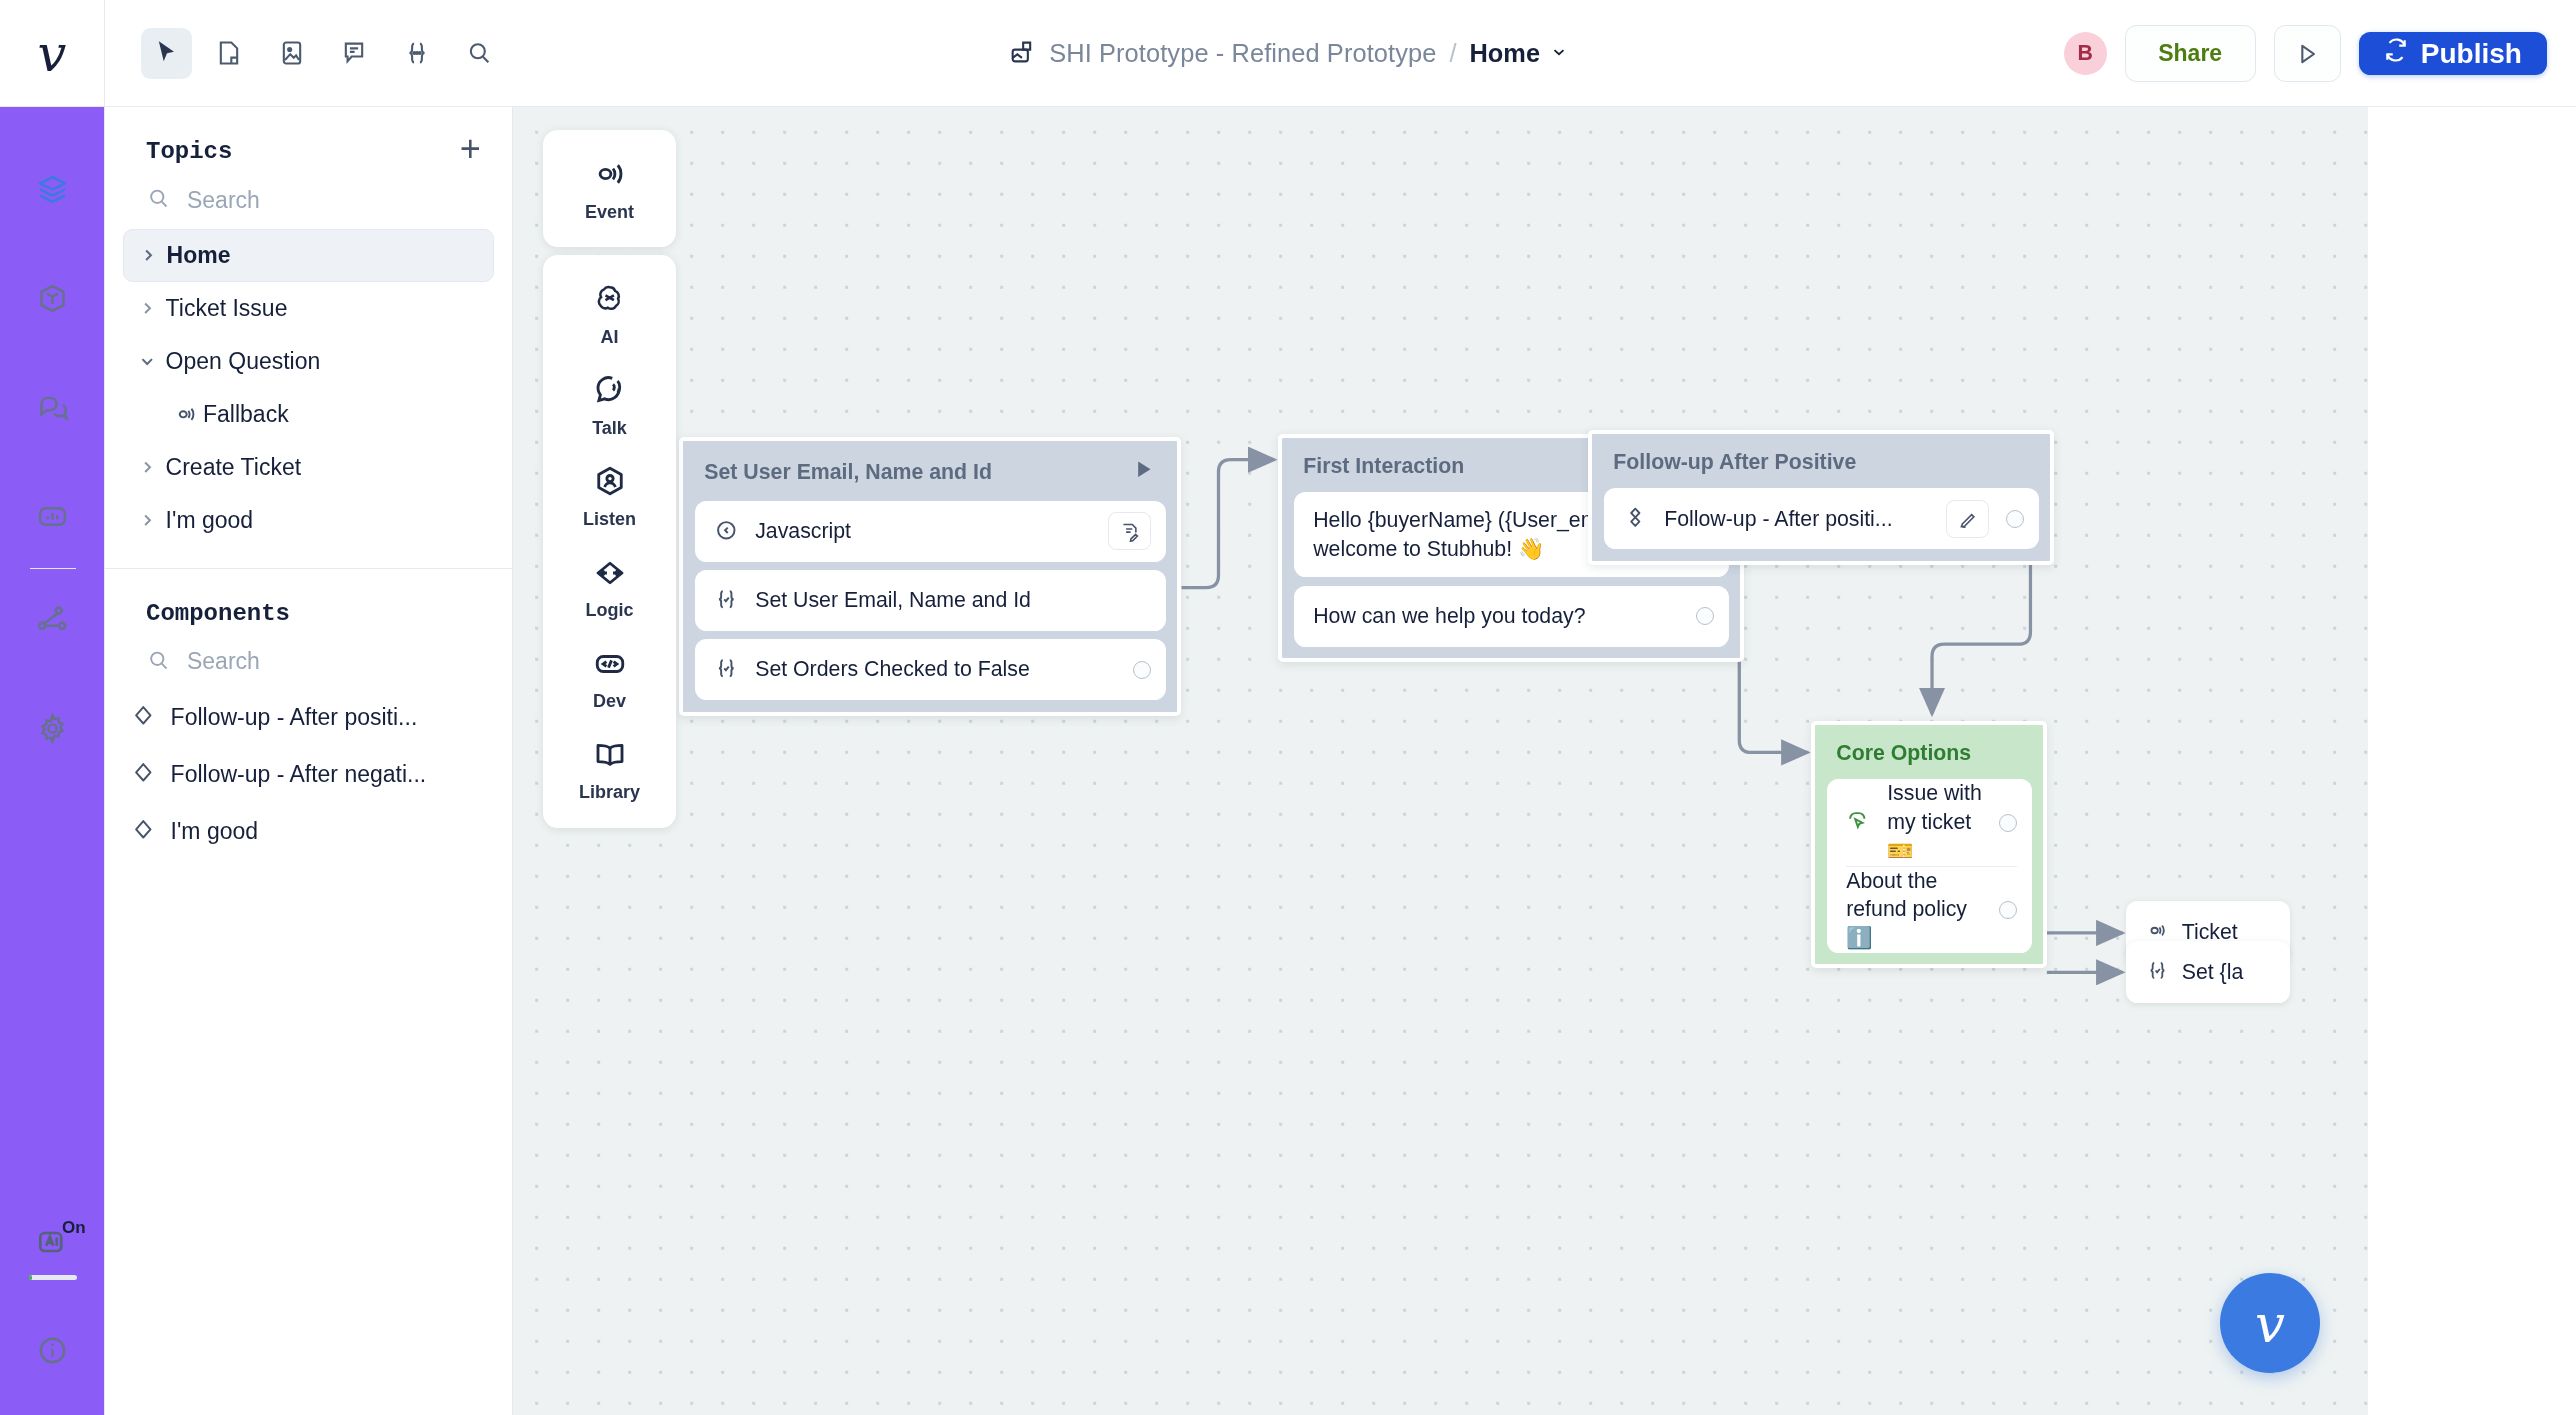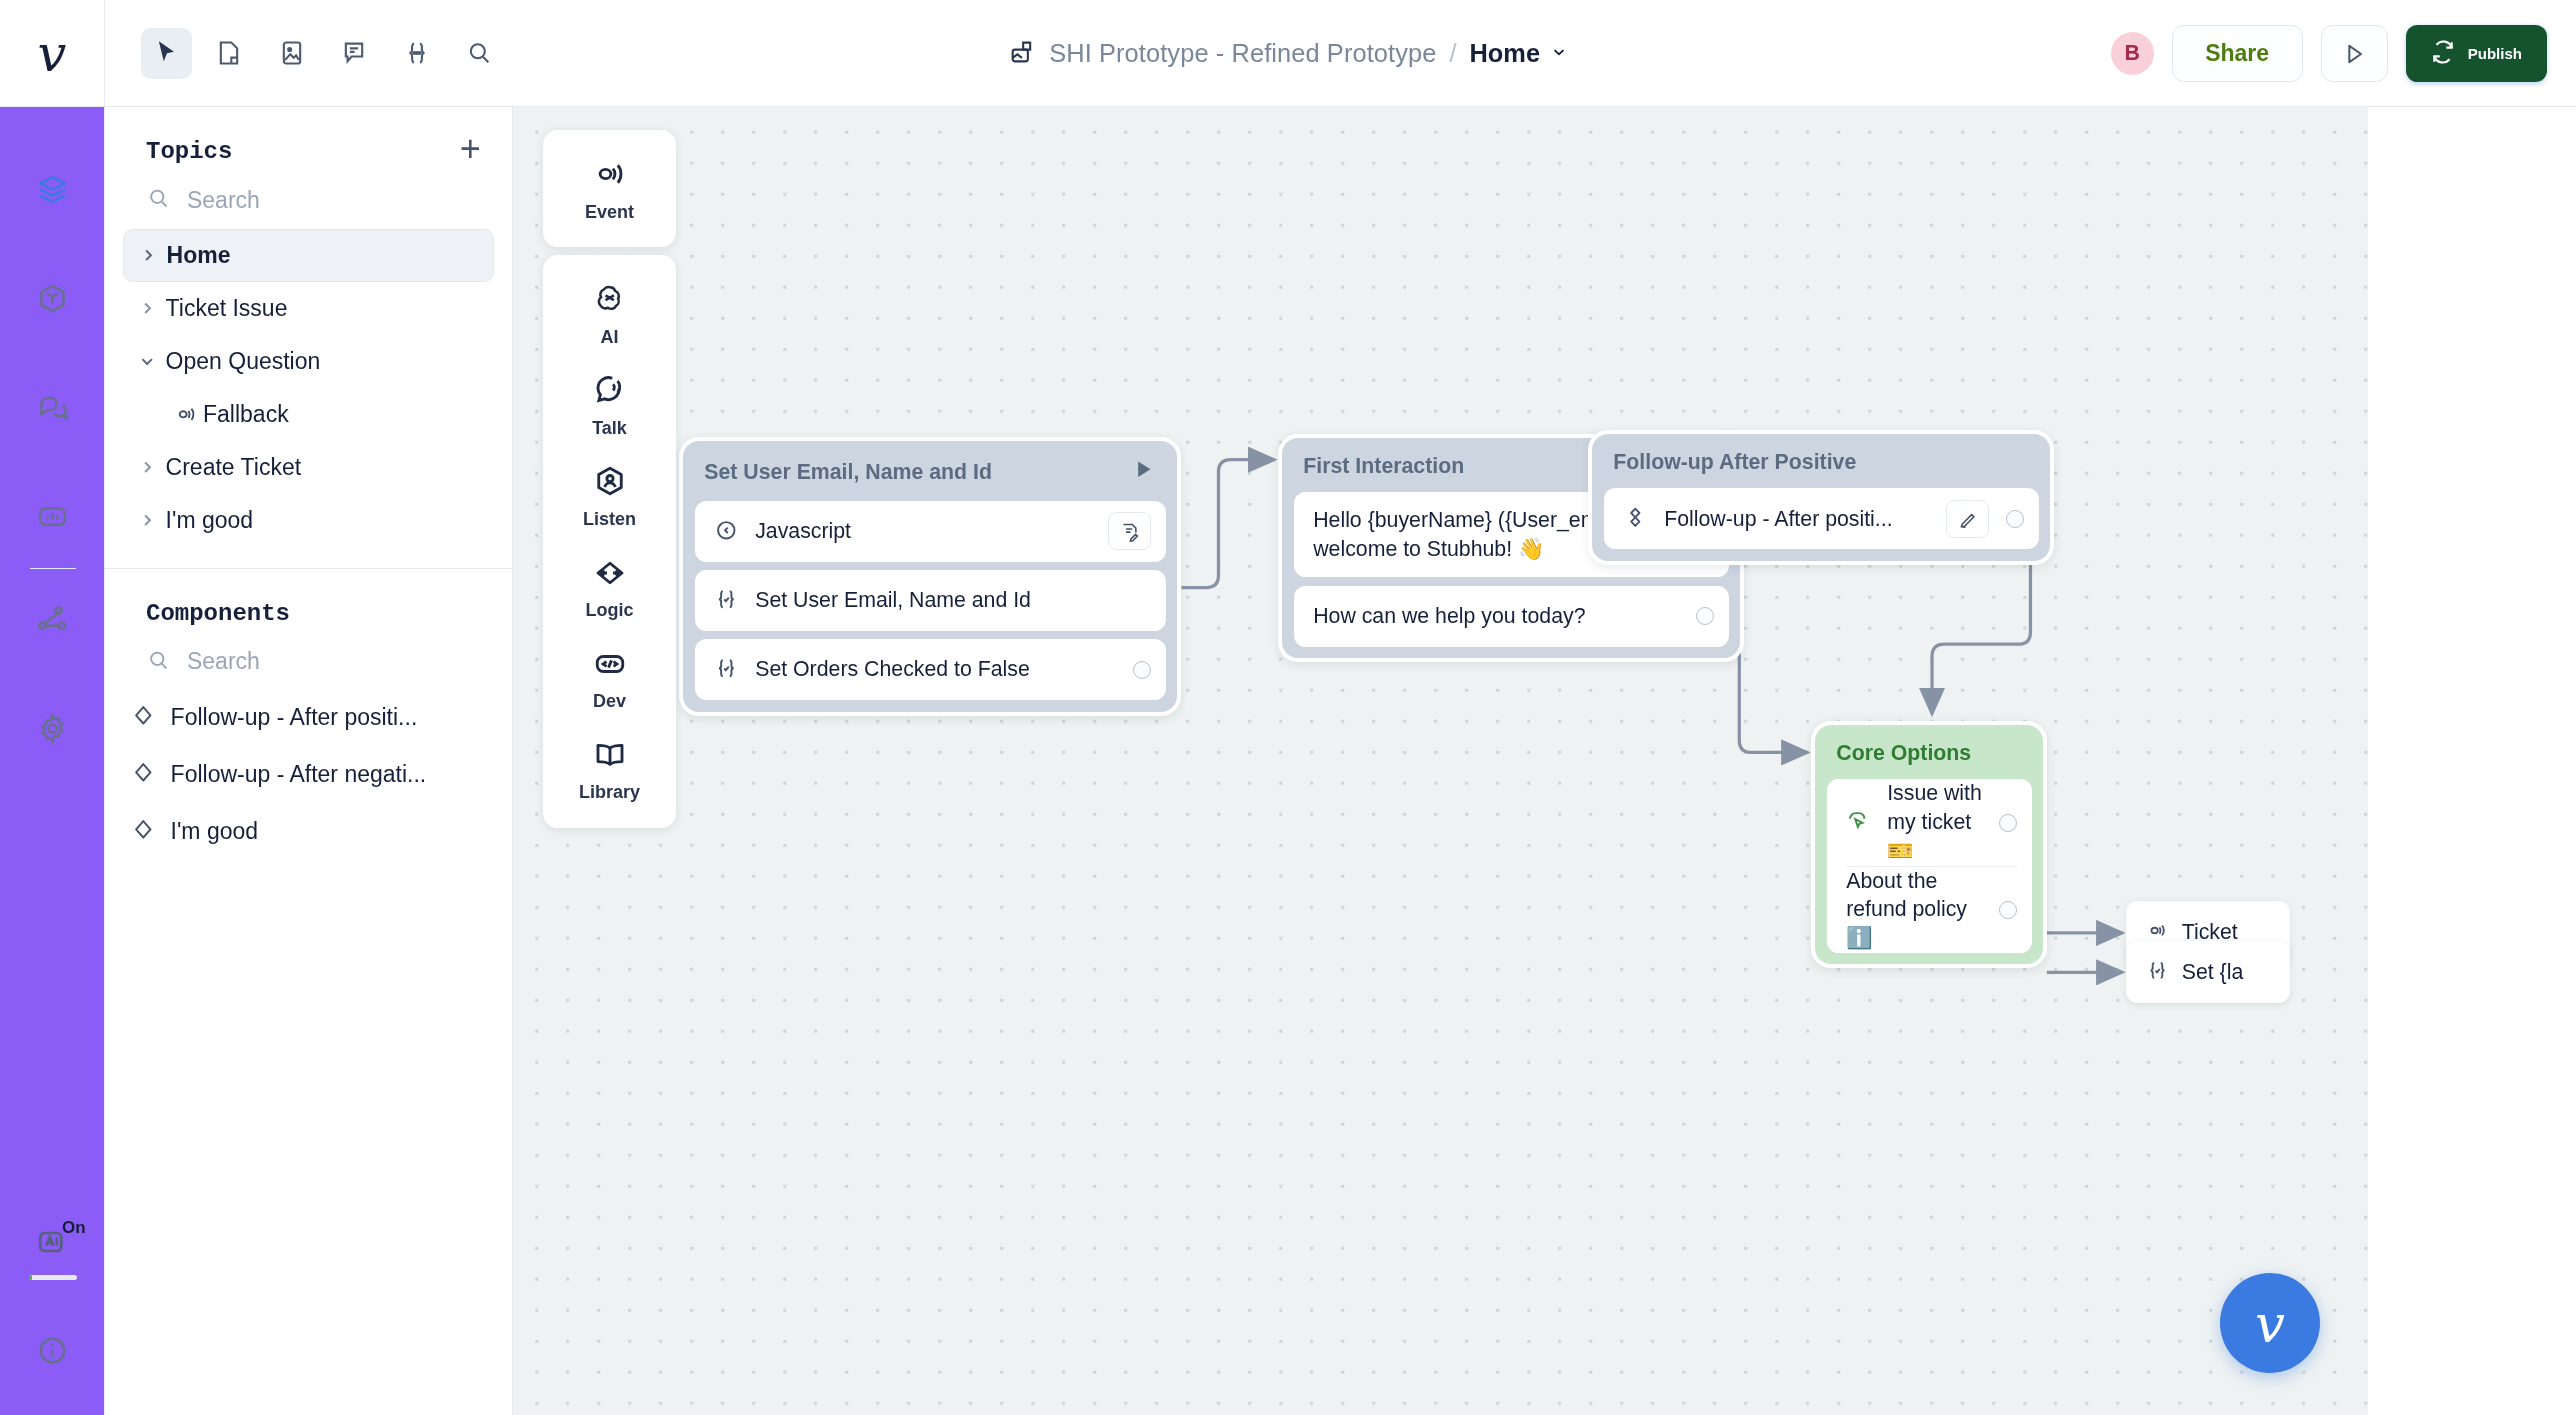--- a/index.html
+++ b/index.html
@@ -55,22 +55,22 @@
     border: 0.8px solid #e1e7ee; background: #fdfefe; color: #4d7c0f;
     font-size: 23px; font-weight: 600; display: flex; align-items: center;
     justify-content: center; cursor: pointer;
   }
   .btn-icon-ghost {
     height: 57px; width: 67px; border-radius: 11.5px; border: 0.8px solid #e1e7ee;
     background: #fdfefe; display: flex; align-items: center;
     justify-content: center; cursor: pointer;
   }
   .btn-publish {
-    height: 57px; padding: 0 24.6px; border-radius: 11.5px; background: #14532d;
-    color: #fff; font-size: 15px; font-weight: 600; display: flex;
+    height: 43px; padding: 0 24.6px; border-radius: 11.5px; background: #1d4ed8;
+    color: #fff; font-size: 28px; font-weight: 600; display: flex;
     align-items: center; gap: 11.5px; cursor: pointer;
     box-shadow: 0 1.6px 4.9px rgba(59,122,224,.35);
   }
 
   
   .rail {
     position: absolute; left: 0; top: 107px; width: 105px; height: 1309px;
     background: #8b5cf6; border-right: 0.8px solid #e6eaee; z-index: 30;
   }
   .rail-item {
@@ -145,21 +145,21 @@
     padding: 13px 0; display: flex; flex-direction: column; align-items: center;
   }
   .pal-card + .pal-card { margin-top: 8.2px; }
   .pal-item {
     width: 133px; padding: 13px 0 11.5px; display: flex; flex-direction: column;
     align-items: center; gap: 6.6px; cursor: pointer;
   }
   .pal-label { font-size: 18px; font-weight: 700; color: #2a3550; }
 
   
-  .node { position: absolute; border-radius: 20px; }
+  .node { position: absolute; border-radius: 5px; }
   .node-gray {
     background: #ccd5e0; border: 4.9px solid #fff;
     box-shadow: 0 2.5px 9.8px rgba(30,45,70,.10);
   }
   .node-green {
     background: #c8e6c9; border: 4.9px solid #fff;
     box-shadow: 0 2.5px 9.8px rgba(30,45,70,.10);
   }
   .node-title { font-size: 21.3px; font-weight: 600; color: #5c6b80;
     padding: 16.4px 21.3px 13px 21.3px; display: flex; align-items: center;

